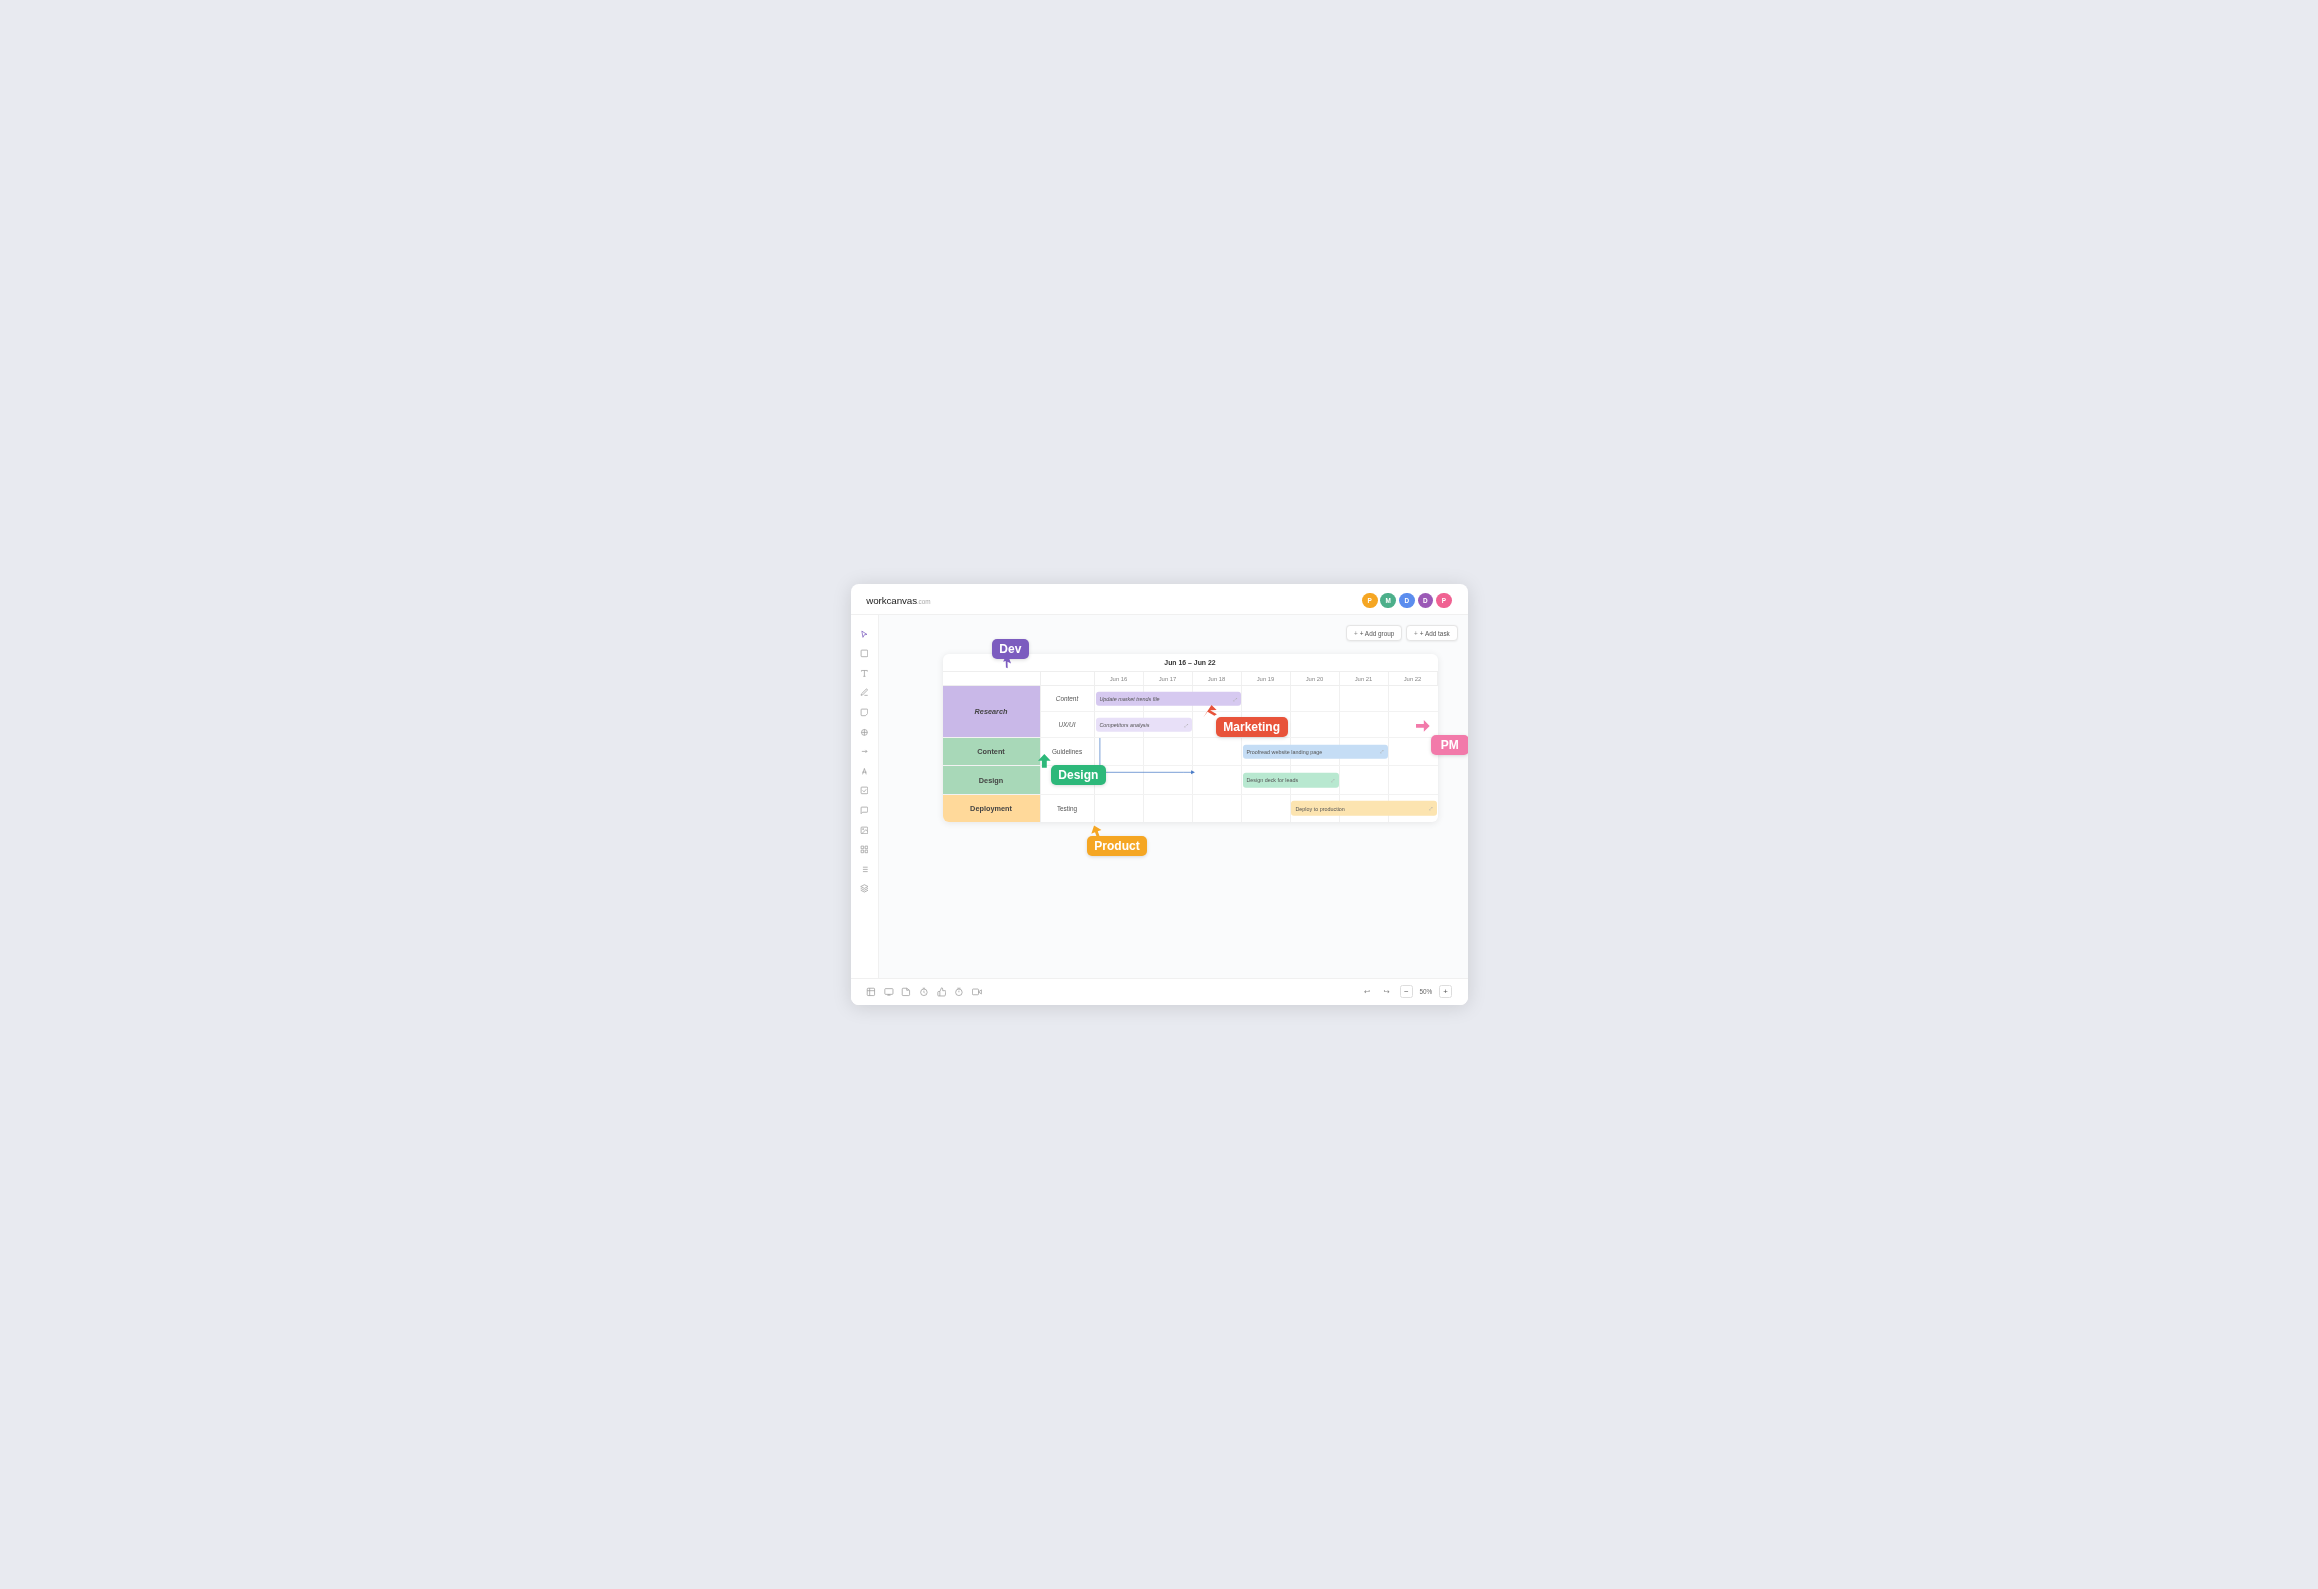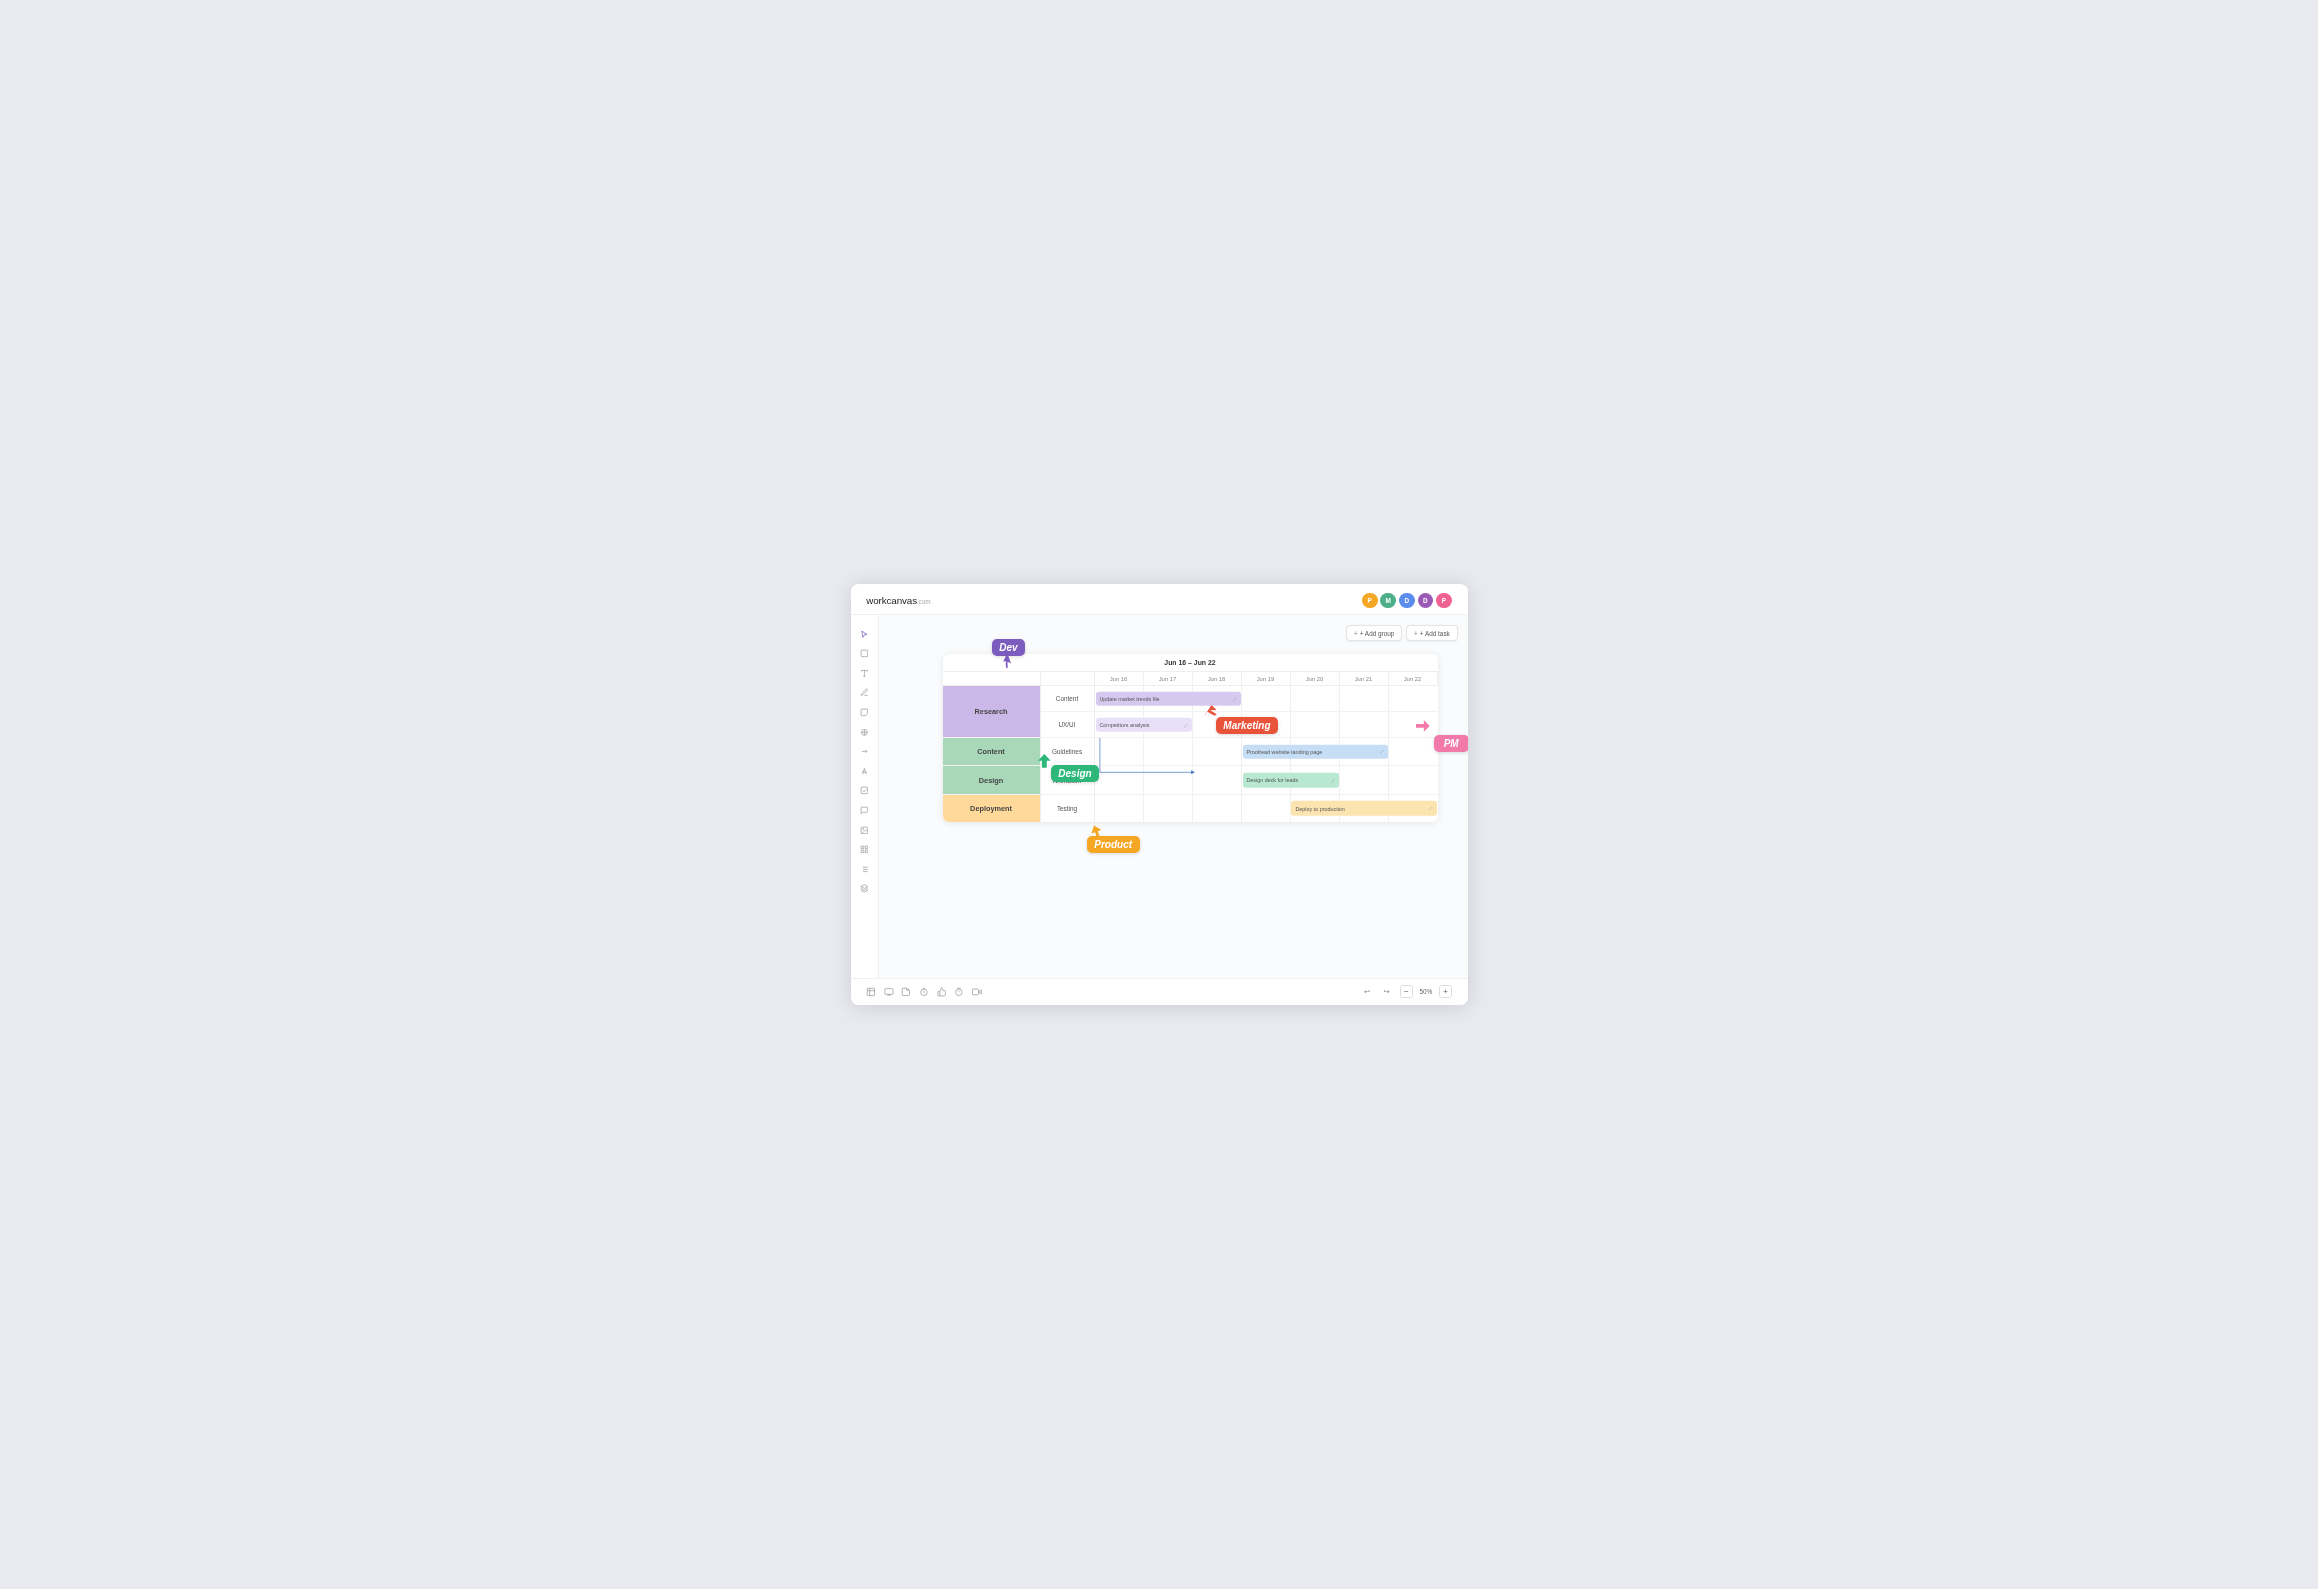--- a/index.html
+++ b/index.html
@@ -109,27 +109,26 @@
       gap: 2px;
       box-shadow: 0 0.5px 2px rgba(0,0,0,0.06);
     }
     .ctrl-btn .plus { color: #888; }
 
     
     .floating-label {
       position: absolute;
       border-radius: 5px;
       padding: 2.9px 7.8px;
-      font-size: 10px;
+      font-size: 12px;
       font-weight: 700;
       color: #fff;
       white-space: nowrap;
       z-index: 20;
       box-shadow: 0 1px 3.9px rgba(0,0,0,0.15);
-      font-style: italic;
     }
     .floating-label::after {
       content: '';
       position: absolute;
       width: 0; height: 0;
     }
 
     
     .label-dev {
       background: #7c5cbf;
@@ -429,21 +428,21 @@
           <div class="col-head" style="text-align:left;padding-left:3.9px;"></div>
           <div class="col-head">Jun 16</div>
           <div class="col-head">Jun 17</div>
           <div class="col-head">Jun 18</div>
           <div class="col-head">Jun 19</div>
           <div class="col-head">Jun 20</div>
           <div class="col-head">Jun 21</div>
           <div class="col-head">Jun 22</div>
         </div>
 
-        <div style="display:grid;grid-template-columns:98px 54px repeat(7,1fr);border-bottom:0.5px solid #f2f2f2;">
+        <div style="display:grid;grid-template-columns:98px 54px repeat(7,1fr);border-bottom:0.5px solid #f2f2f2;font-style:italic;">
           <div class="group-cell research" style="grid-row:span 2;">Research</div>
           <div class="row-label-cell">Content</div>
 
           <div style="grid-column:span 7;position:relative;min-height:25.5px;display:grid;grid-template-columns:repeat(7,1fr);">
             <div style="border-right:0.5px solid #f0f0f0;"></div>
             <div style="border-right:0.5px solid #f0f0f0;"></div>
             <div style="border-right:0.5px solid #f0f0f0;"></div>
             <div style="border-right:0.5px solid #f0f0f0;"></div>
             <div style="border-right:0.5px solid #f0f0f0;"></div>
             <div style="border-right:0.5px solid #f0f0f0;"></div>

